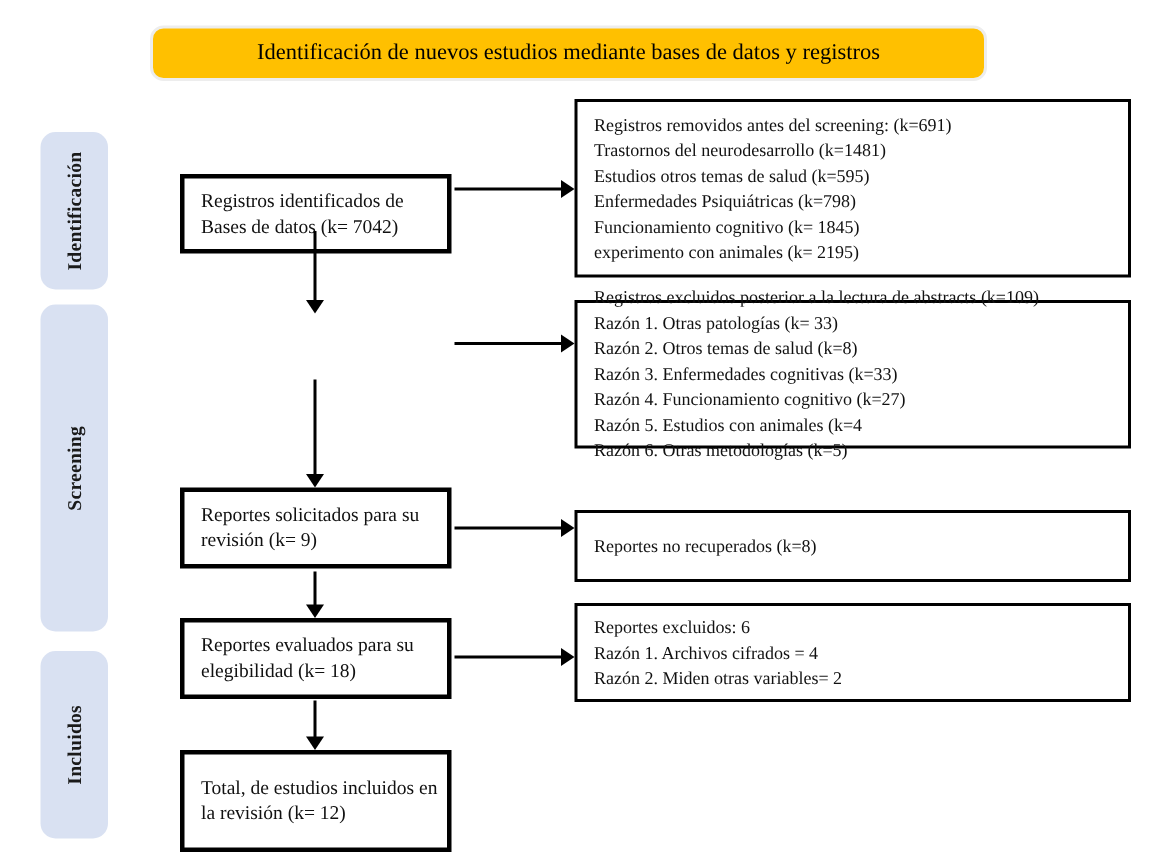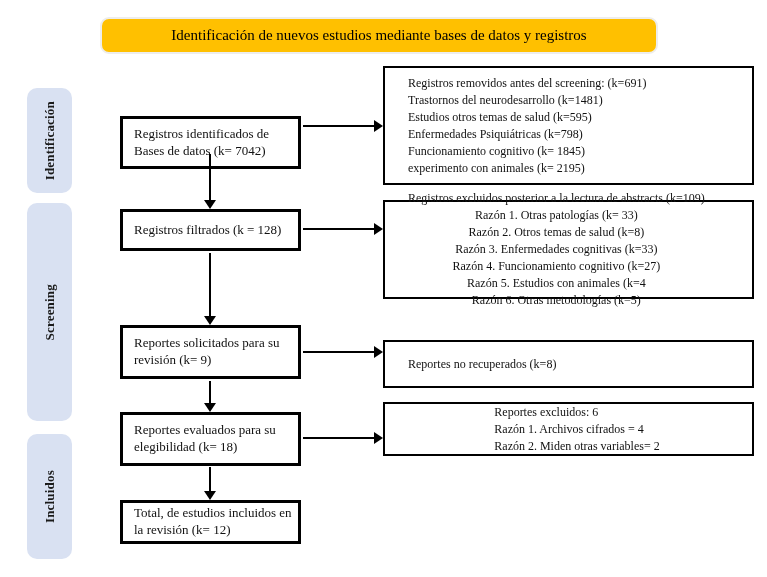--- a/index.html
+++ b/index.html
@@ -48,33 +48,33 @@
     position:absolute;left:120px;width:181px;
     background:#fff;border:3px solid var(--border,#000);
     display:flex;align-items:center;
     padding:4px 6px 4px 11px;
     font-size:13px;line-height:1.3;
   }
   .lbox1{top:100px;height:53px;margin-top:16px;}
   .lbox2{top:209px;height:42px;}
   .lbox3{top:325px;height:54px;}
   .lbox4{top:412px;height:54px;}
-  .lbox5{top:500px;height:44px;}
+  .lbox5{top:500px;height:68px;}
   .rbox{
     position:absolute;left:383px;width:371px;
     background:#fff;border:2px solid var(--border,#000);
     display:flex;align-items:center;
     padding:6px 6px 6px 11px;
     font-size:12px;line-height:17px;
   }
   .rbox1{top:66px;height:119px;}
-  .rbox2{top:200px;height:99px;text-align:center;}
+  .rbox2{top:200px;height:99px;}
   .rbox3{top:340px;height:48px;}
-  .rbox4{top:402px;height:54px;justify-content:center;}
-  .multiline{white-space:pre-line;margin-left:12px;}
+  .rbox4{top:402px;height:66px;}
+  .multiline{white-space:pre-line;}
   
   .varrow{position:absolute;width:12px;left:204px;}
   .varrow .line{position:absolute;left:5px;top:0;bottom:8px;width:2px;background:#000;}
   .varrow .head{position:absolute;bottom:0;left:0;width:0;height:0;
     border-left:6px solid transparent;border-right:6px solid transparent;border-top:9px solid #000;}
   .va1{top:154px;height:55px;}
   .va2{top:253px;height:72px;}
   .va3{top:381px;height:31px;}
   .va4{top:467px;height:33px;}
   .harrow{position:absolute;height:12px;left:303px;width:80px;}
@@ -100,23 +100,20 @@
   </div>
   <div class="stage stage-sc">
     <span>Screening</span>
   </div>
   <div class="stage stage-in">
     <span>Incluidos</span>
   </div>
 
   <div class="lbox lbox1">
     <span>Registros identificados de Bases de datos (k= 7042)</span>
-  </div>
-  <div class="lbox lbox2">
-    <span>Registros filtrados (k = 128)</span>
   </div>
   <div class="lbox lbox3">
     <span>Reportes solicitados para su revisión (k= 9)</span>
   </div>
   <div class="lbox lbox4">
     <span>Reportes evaluados para su elegibilidad (k= 18)</span>
   </div>
   <div class="lbox lbox5">
     <span>Total, de estudios incluidos en la revisión (k= 12)</span>
   </div>

